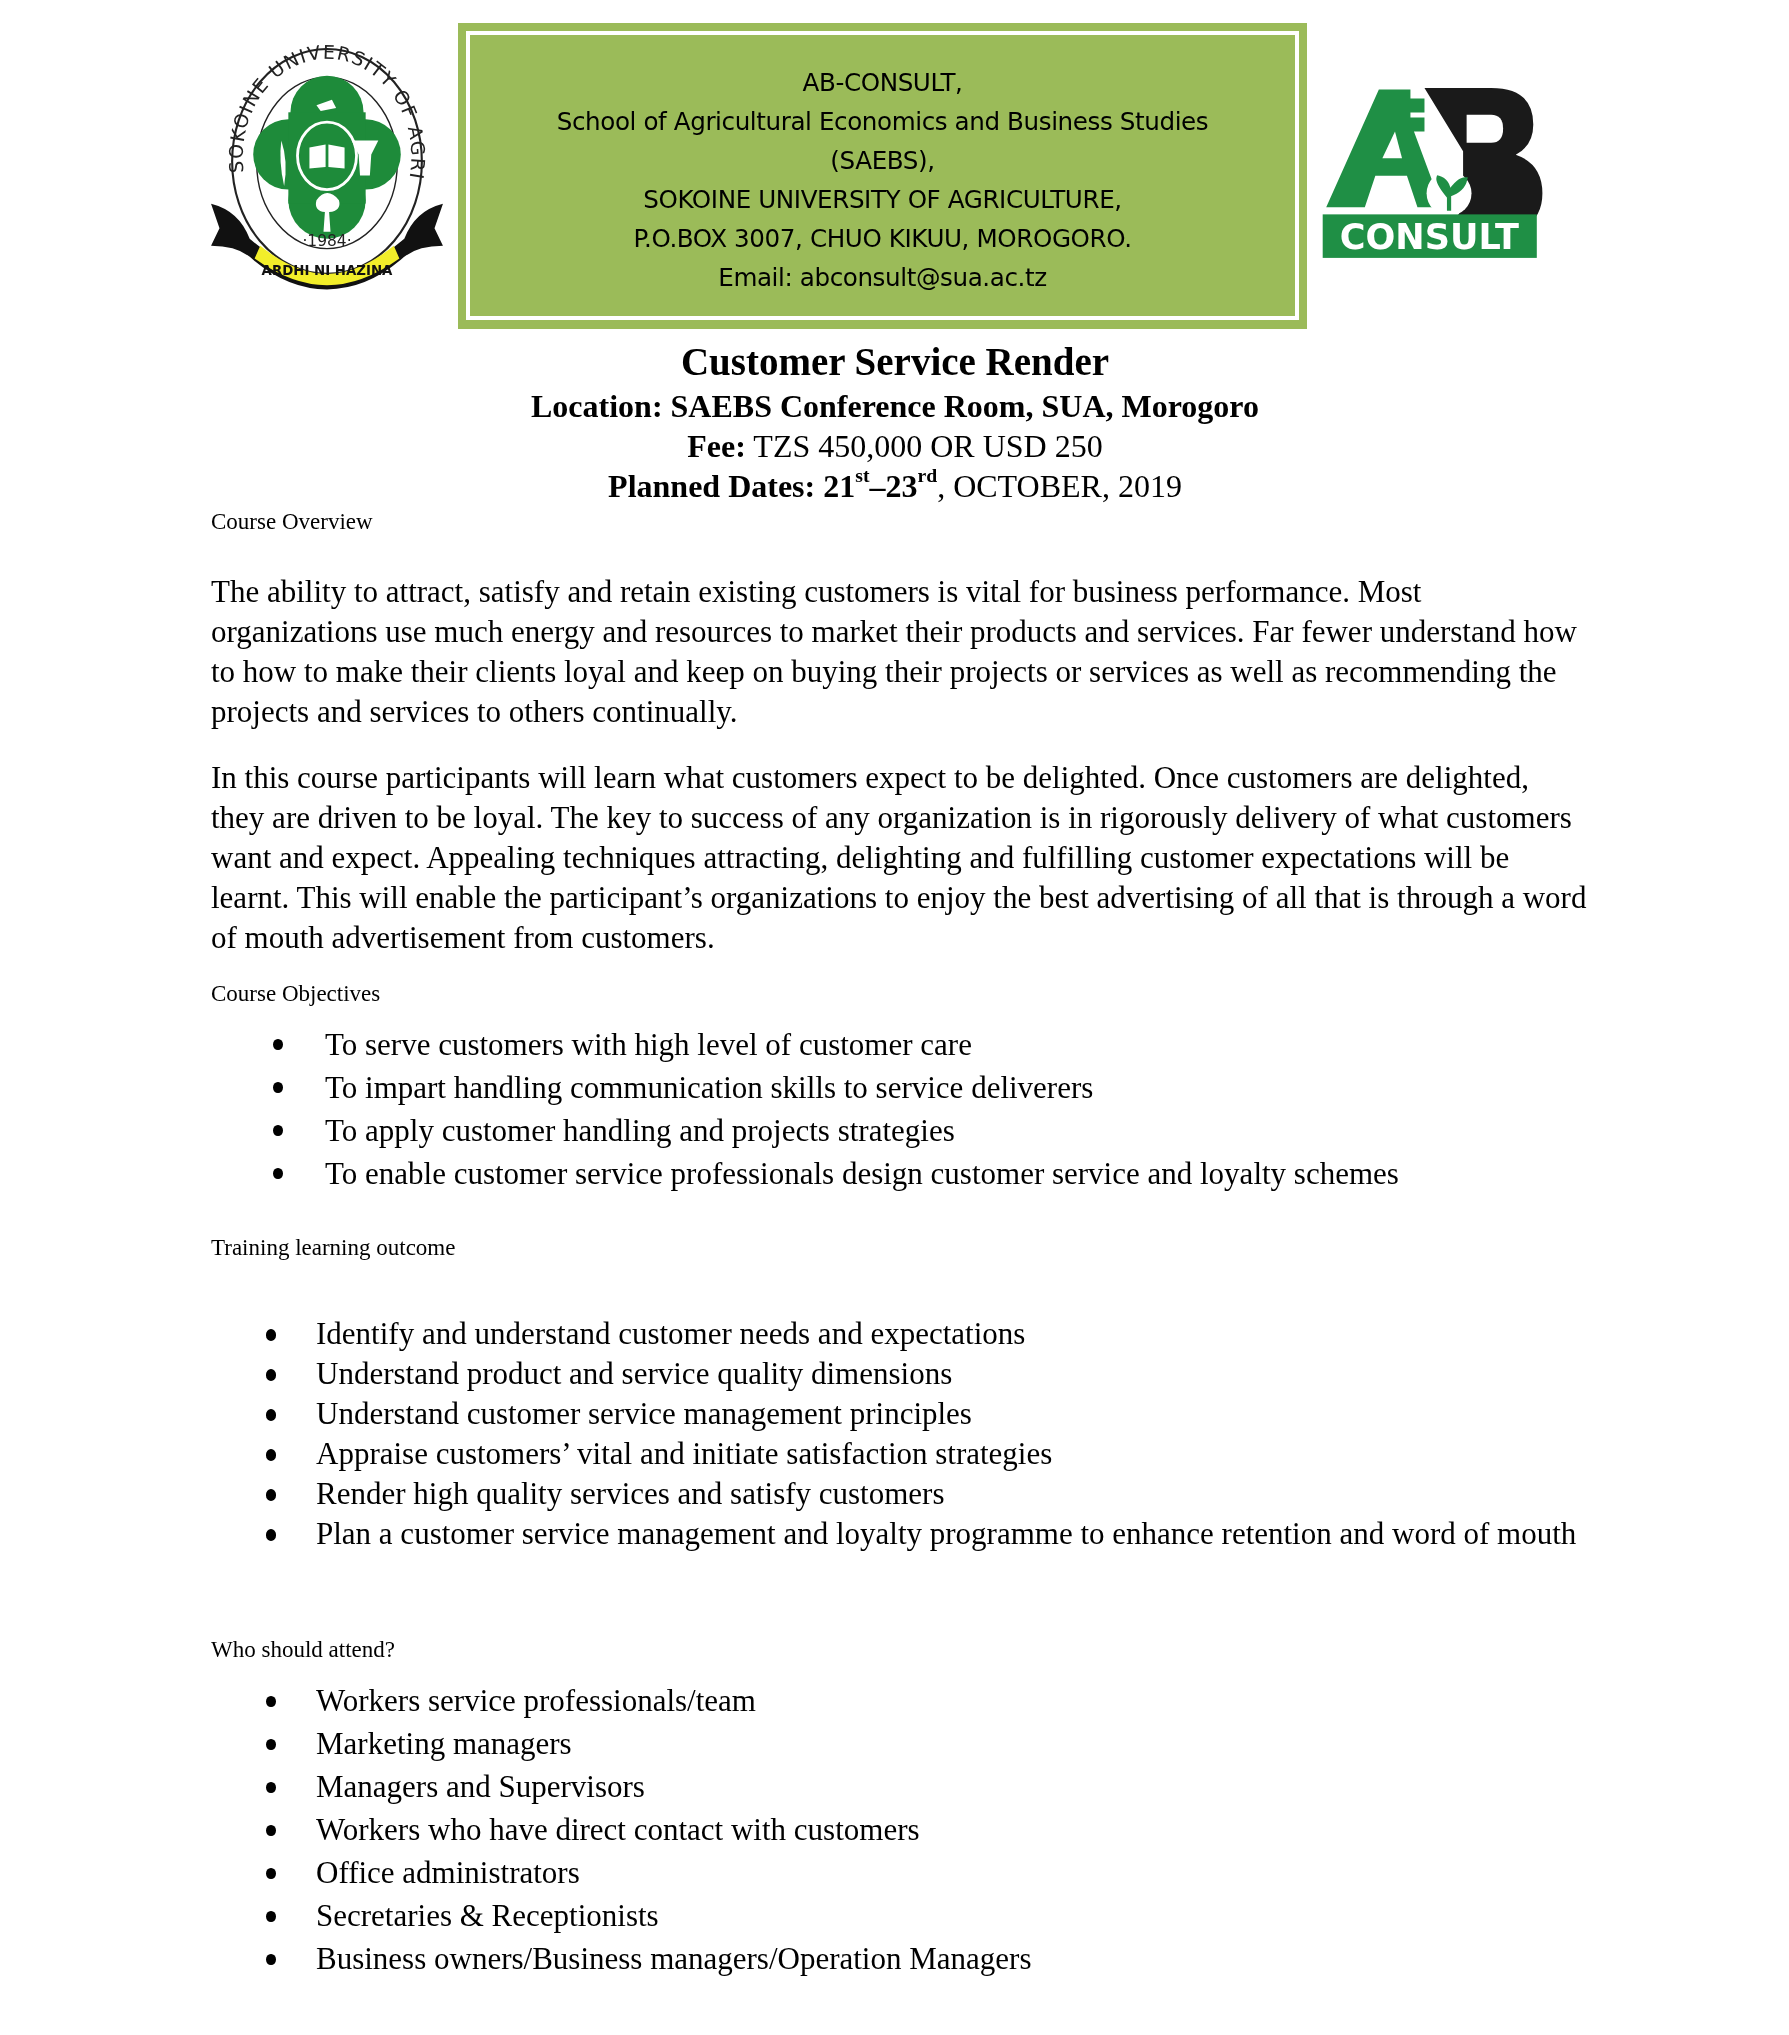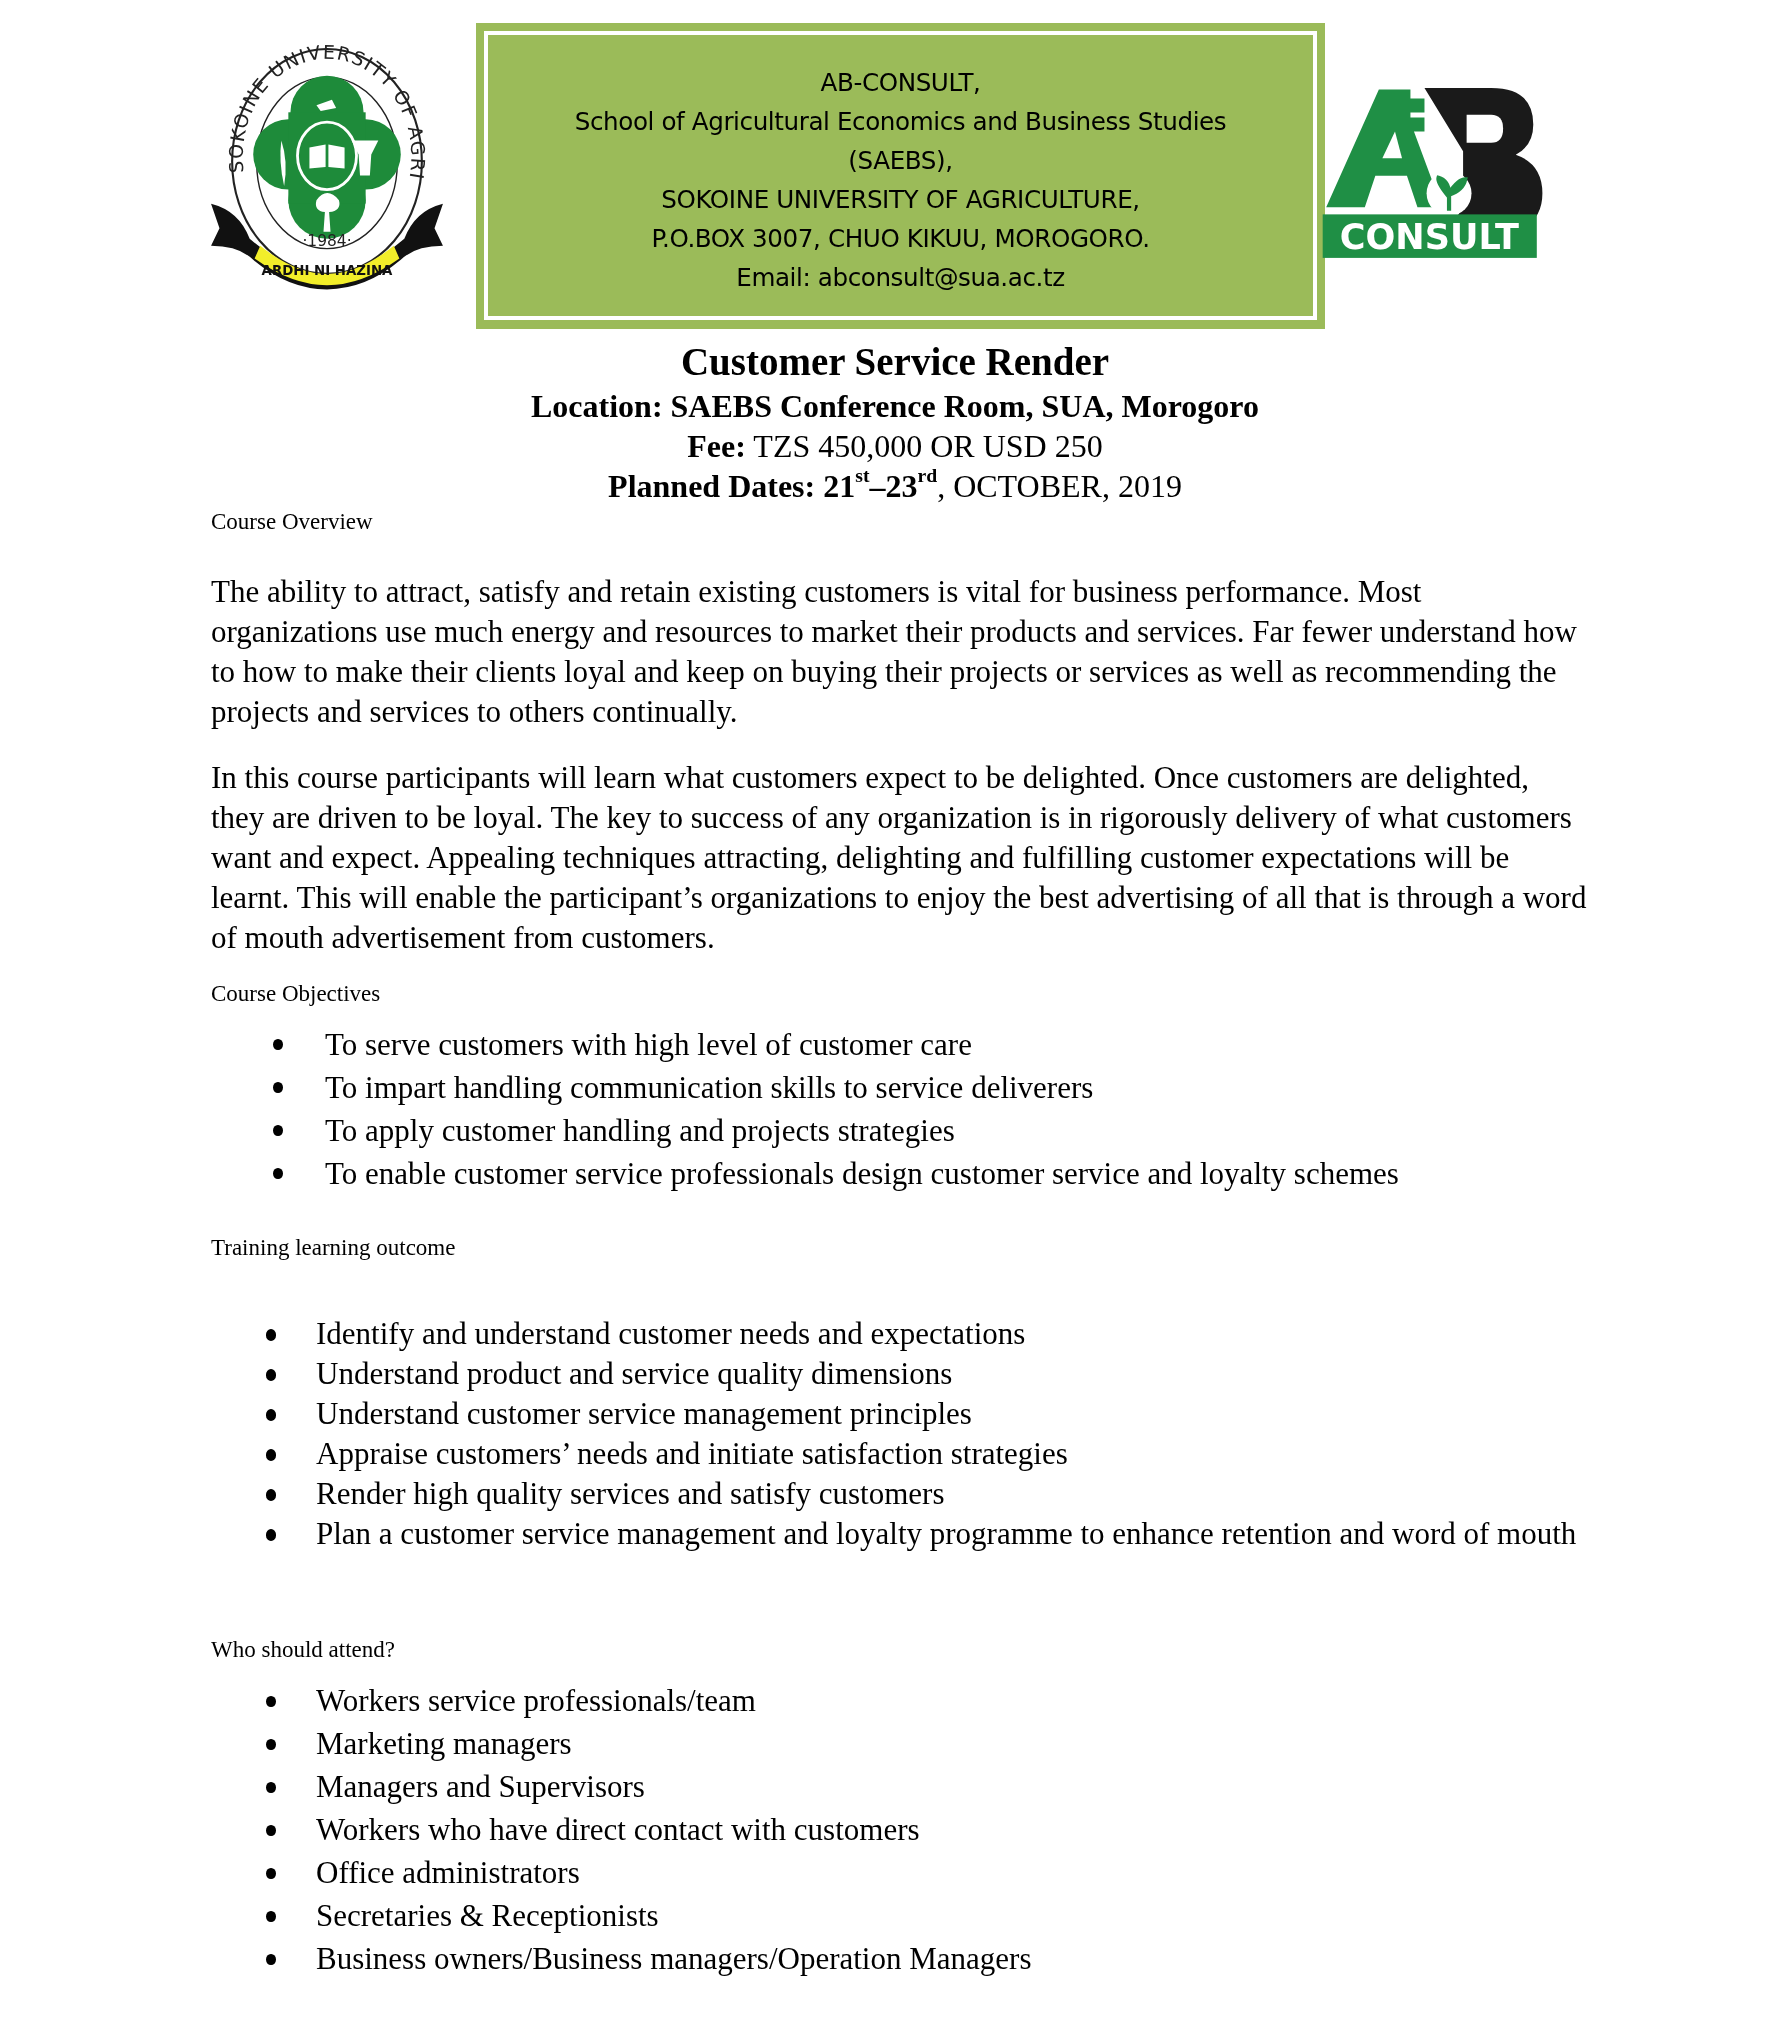--- a/index.html
+++ b/index.html
@@ -1,21 +1,21 @@
 <!DOCTYPE html>
 <html style="font-size:11.2px"><head>
 <meta charset="utf-8">
 <style>
   html, body { margin: 0; padding: 0; background: #ffffff; }
   body { width: 1790px; height: 2035px; position: relative; overflow: hidden;
          font-family: "Liberation Serif", "DejaVu Serif", serif; color: #000; }
 
   
   .sua-logo { position: absolute; left: 211px; top: 35px; width: 232px; height: 260px; }
-  .contact-box { position: absolute; left: 476px; top: 22.5px; width: 849px; height: 306px;
+  .contact-box { position: absolute; left: 458px; top: 22.5px; width: 849px; height: 306px;
                  background: #9bbb59; box-sizing: border-box; padding: 8.4px; }
   .contact-inner { width: 100%; height: 100%; box-sizing: border-box; border: 4.2px solid #ffffff;
                    display: flex; flex-direction: column; justify-content: center; align-items: center;
                    padding-top: 9.8px; }
   .contact-line { font-family: "DejaVu Sans", "Liberation Sans", sans-serif; font-size: 24.6px;
                   line-height: 39px; letter-spacing: -0.4px; text-align: center; color: #000; }
   .ab-logo { position: absolute; left: 1319px; top: 81px; width: 225px; height: 179px; }
 
   
   .title-block { position: absolute; left: 0; width: 1790px; top: 337px; text-align: center; }
@@ -123,21 +123,21 @@
   <li class="bullet-item"><span class="dot"></span><span>To impart handling communication skills to service deliverers</span></li>
   <li class="bullet-item"><span class="dot"></span><span>To apply customer handling and projects strategies</span></li>
   <li class="bullet-item"><span class="dot"></span><span>To enable customer service professionals design customer service and loyalty schemes</span></li>
 </ul>
 
 <h2 class="section-heading" style="top:1235px;">Training learning outcome</h2>
 <ul class="bullet-list out" style="top:1314px;">
   <li class="bullet-item"><span class="dot"></span><span>Identify and understand customer needs and expectations</span></li>
   <li class="bullet-item"><span class="dot"></span><span>Understand product and service quality dimensions</span></li>
   <li class="bullet-item"><span class="dot"></span><span>Understand customer service management principles</span></li>
-  <li class="bullet-item"><span class="dot"></span><span>Appraise customers’ needs and initiate satisfaction strategies</span></li>
+  <li class="bullet-item"><span class="dot"></span><span>Appraise customers’ vital and initiate satisfaction strategies</span></li>
   <li class="bullet-item"><span class="dot"></span><span>Render high quality services and satisfy customers</span></li>
   <li class="bullet-item"><span class="dot"></span><span>Plan a customer service management and loyalty programme to enhance retention and word of mouth</span></li>
 </ul>
 
 <h2 class="section-heading" style="top:1637px;">Who should attend?</h2>
 <ul class="bullet-list who" style="top:1679px;">
   <li class="bullet-item"><span class="dot"></span><span>Workers service professionals/team</span></li>
   <li class="bullet-item"><span class="dot"></span><span>Marketing managers</span></li>
   <li class="bullet-item"><span class="dot"></span><span>Managers and Supervisors</span></li>
   <li class="bullet-item"><span class="dot"></span><span>Workers who have direct contact with customers</span></li>

